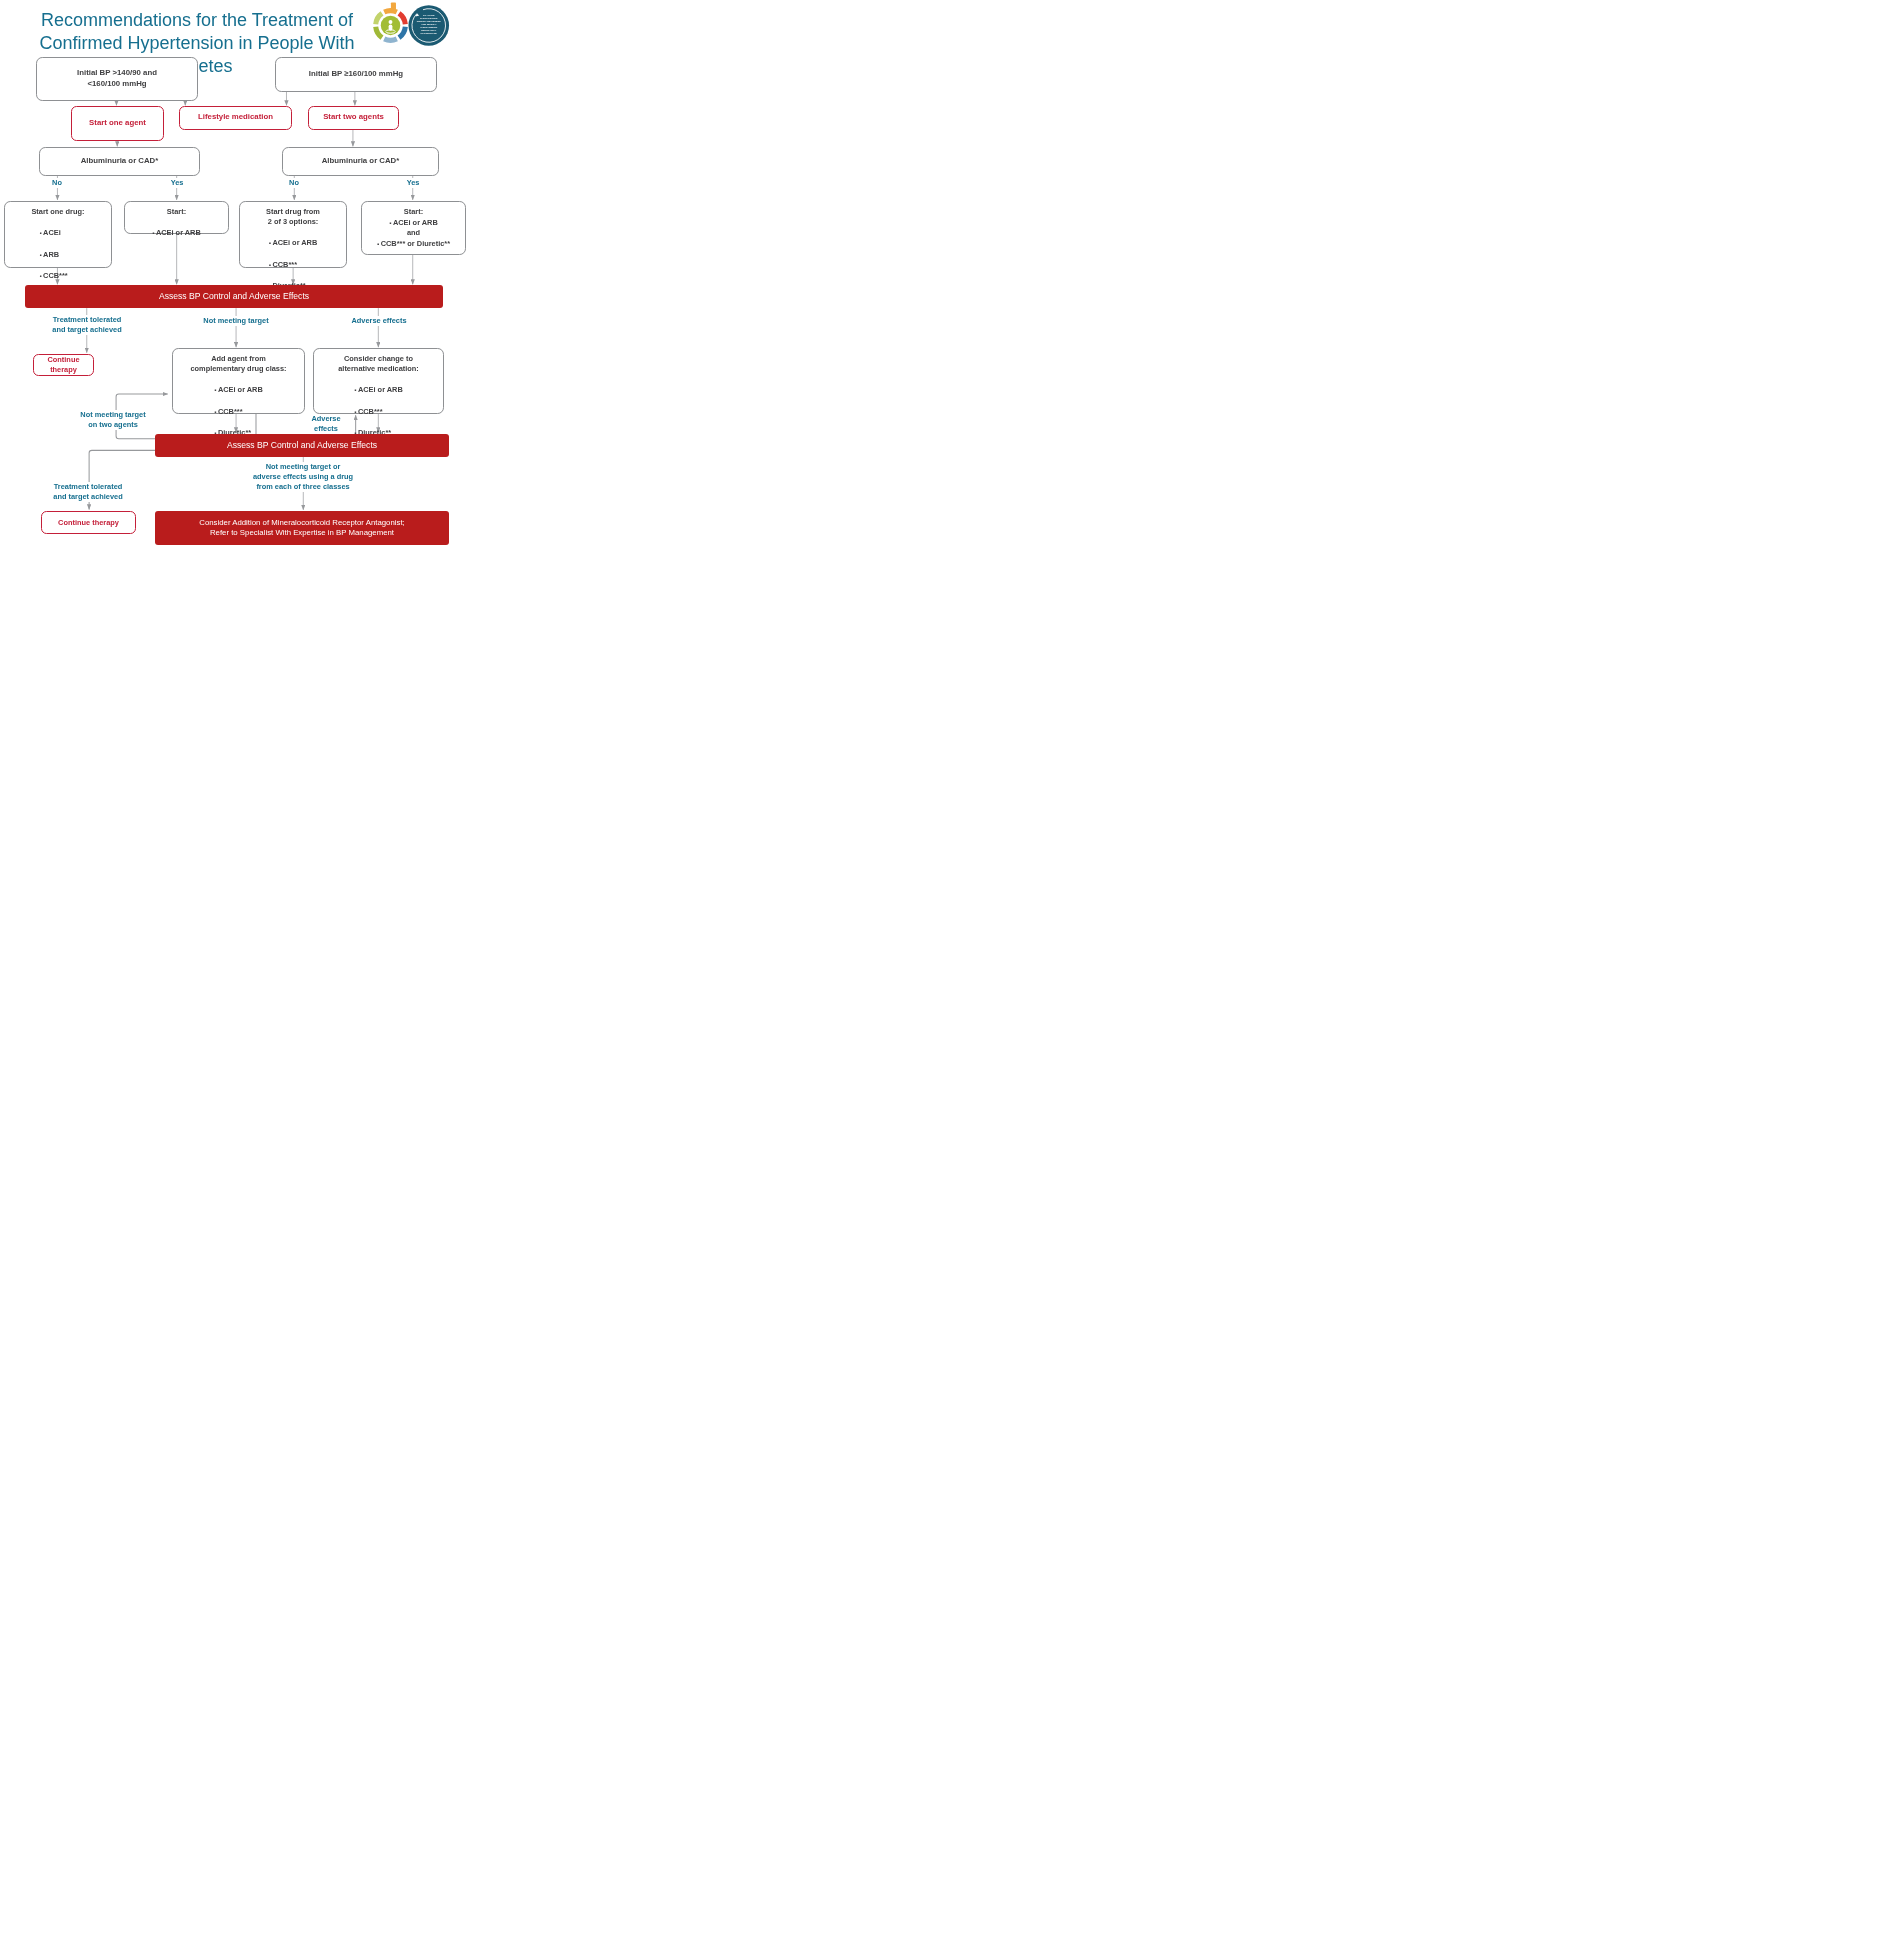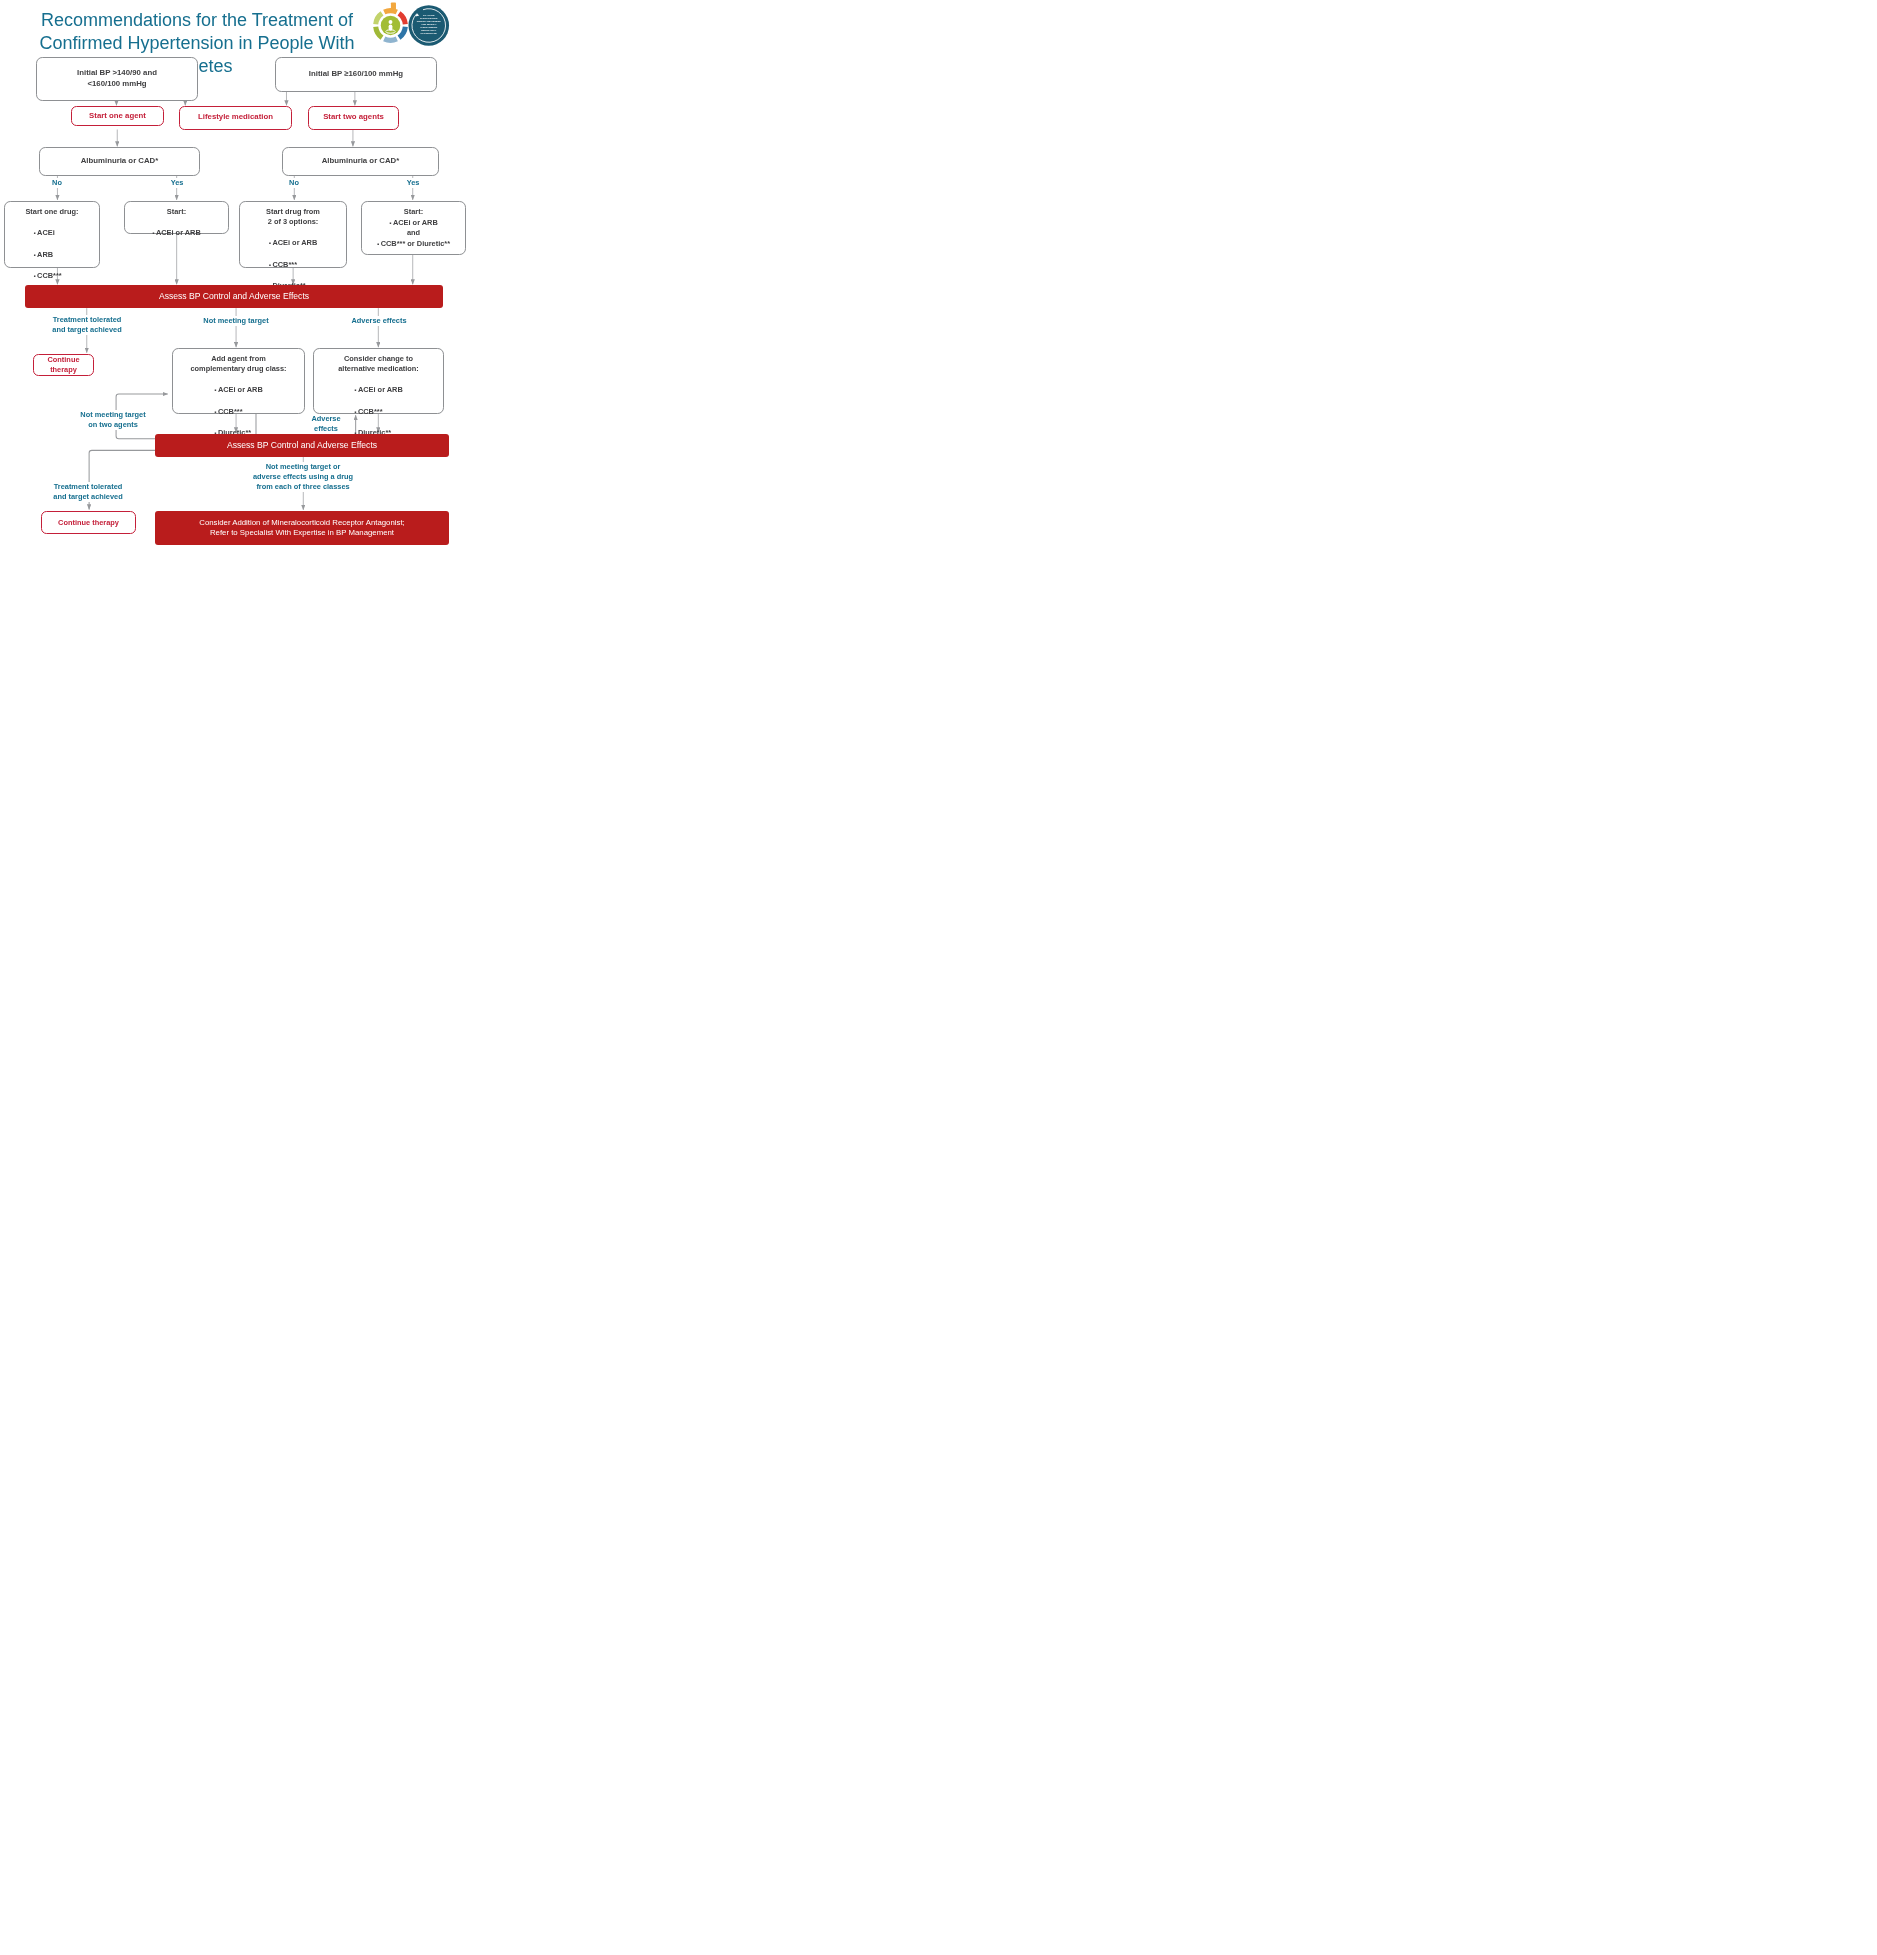--- a/index.html
+++ b/index.html
@@ -98,33 +98,33 @@
         <text x="148" y="74">REGULARLY</text>
         <text x="148" y="81.4">(3-6 MONTHS)</text>
       </g>
     </g>
   </svg>
 
   <div class="box" style="left:36px;top:57px;width:162px;height:44px;">Initial BP &gt;140/90 and
 &lt;160/100 mmHg</div>
   <div class="box" style="left:275px;top:57px;width:162px;height:35px;">Initial BP ≥160/100 mmHg</div>
 
-  <div class="box red" style="left:71px;top:106px;width:93px;height:20px;">Start one agent</div>
+  <div class="box red" style="left:71px;top:106px;width:93px;height:35px;">Start one agent</div>
   <div class="box red" style="left:179px;top:106px;width:113px;height:23.5px;">Lifestyle medication</div>
   <div class="box red" style="left:308px;top:106px;width:91px;height:23.5px;">Start two agents</div>
 
   <div class="box" style="left:39px;top:147px;width:161px;height:29px;">Albuminuria or CAD*</div>
   <div class="box" style="left:282px;top:147px;width:157px;height:29px;">Albuminuria or CAD*</div>
 
   <div class="lab" style="left:57px;top:183px;">No</div>
   <div class="lab" style="left:177px;top:183px;">Yes</div>
   <div class="lab" style="left:294px;top:183px;">No</div>
   <div class="lab" style="left:413px;top:183px;">Yes</div>
 
-  <div class="box drug" style="left:3.9px;top:201px;width:96px;height:67px;">
+  <div class="box drug" style="left:3.9px;top:201px;width:108px;height:67px;">
     <div class="bt">Start one drug:</div>
     <div class="blist">
       <div class="bi">ACEi</div>
       <div class="bi">ARB</div>
       <div class="bi">CCB***</div>
       <div class="bi">Diuretic**</div>
     </div>
   </div>
 
   <div class="box drug" style="left:124px;top:201px;width:105px;height:33px;">

